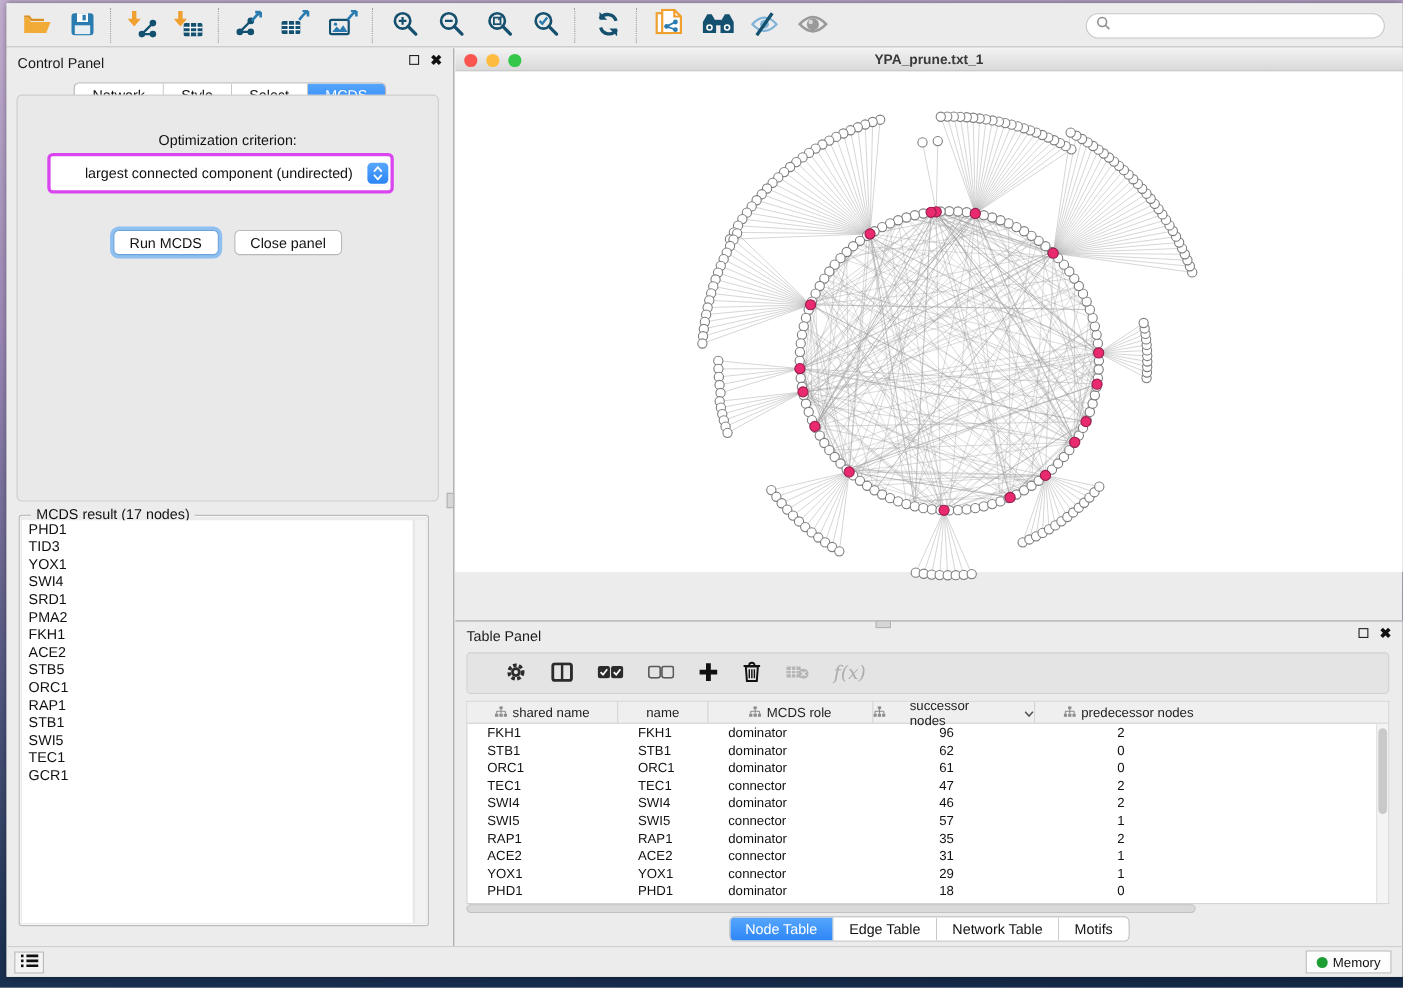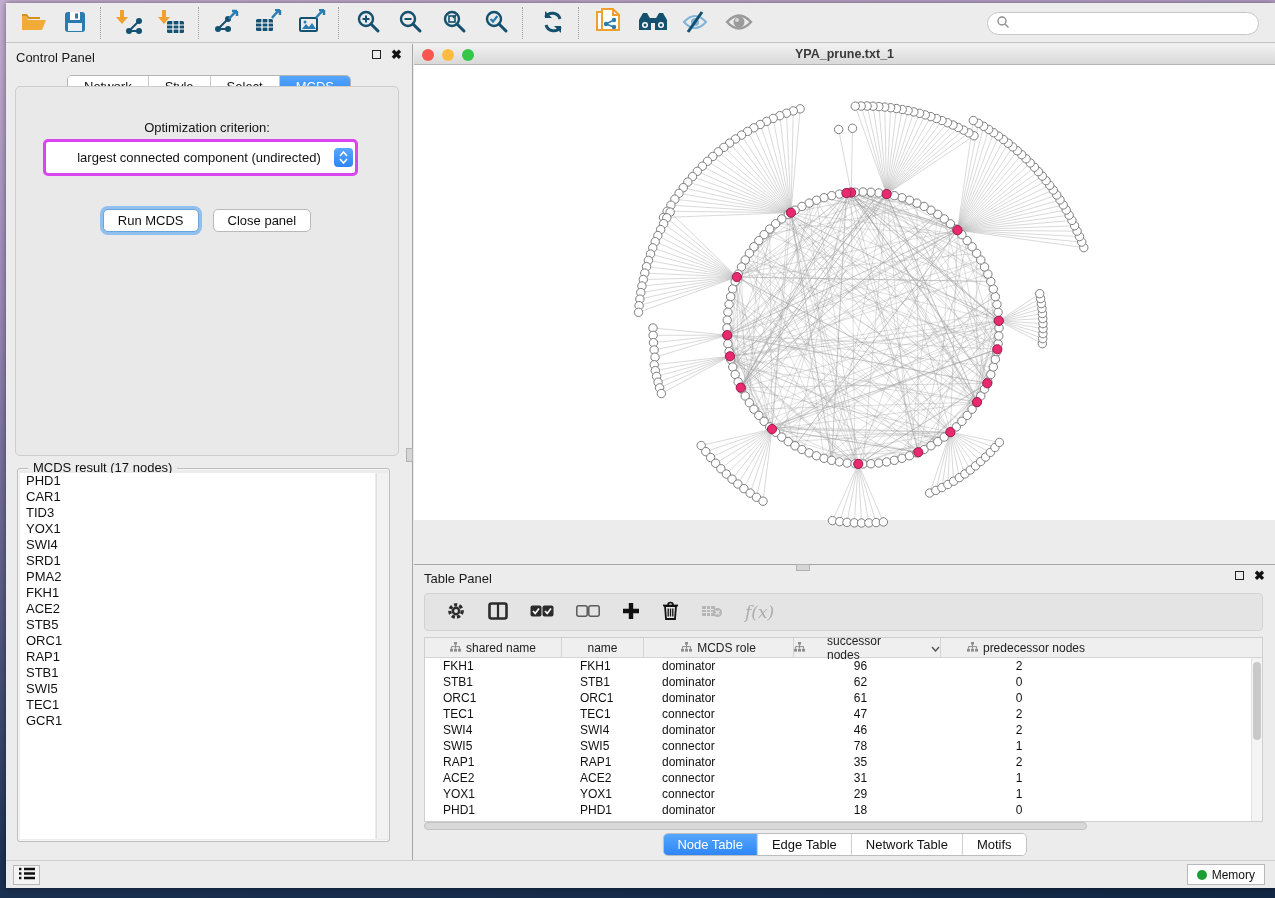--- a/index.html
+++ b/index.html
@@ -46,21 +46,21 @@
   
   .net-frame { position:absolute; left:408px; top:41px; right:0; height:476px; background:#fff; }
   .net-titlebar { position:absolute; left:0; top:0; right:0; height:21px; background:linear-gradient(#f2f2f2,#d9d9d9); border-bottom:1px solid #b3b3b3; }
   .traffic { position:absolute; left:8px; top:5px; display:flex; gap:8px; }
   .light { width:12px; height:12px; border-radius:50%; }
   .net-title { position:absolute; width:100%; text-align:center; top:3px; font-size:12.5px; font-weight:700; color:#3a3a3a; }
   .net-canvas { position:absolute; left:0; top:21px; right:0; bottom:0; background:#fff; }
   
   .table-panel { position:absolute; left:408px; top:561px; right:0; bottom:28px; background:#ececec; border-top:1px solid #a5a5a5; }
   .hsplit-grip { position:absolute; left:382px; top:-1px; width:14px; height:7px; background:#d6d6d6; border:1px solid #b2b2b2; }
-  .tp-toolbar { position:absolute; left:10px; right:12px; top:28px; height:38px; background:#e4e4e4; border:1px solid #d2d2d2; border-radius:4px; display:flex; align-items:center; gap:22px; padding-left:21px; }
+  .tp-toolbar { position:absolute; left:10px; right:12px; top:28px; height:38px; background:#e4e4e4; border:1px solid #d2d2d2; border-radius:4px; display:flex; align-items:center; gap:22px; padding-left:34px; }
   .tp-ico { display:flex; align-items:center; justify-content:center; background:transparent; border:none; }
   .fx { font-family:"DejaVu Serif", serif; font-style:italic; font-size:17px; color:#adadad; }
   .ntable { position:absolute; left:10px; right:12px; top:72px; bottom:38px; background:#fff; border:1px solid #cfcfcf; }
   .ntable-head { display:flex; height:20px; background:#efefef; border-bottom:1px solid #d4d4d4; }
   .hcell { display:flex; align-items:center; justify-content:center; gap:5px; font-size:12px; color:#222; border-right:1px solid #d4d4d4; position:relative; }
   .hcell:last-child { border-right:none; }
   .rows .rowline { display:flex; height:16px; align-items:center; }
   .cell { font-size:12px; color:#111; overflow:hidden; white-space:nowrap; }
   .cell.txt { text-align:left; padding-left:18px; }
   .cell.num { text-align:center; padding-right:14px; }
@@ -254,21 +254,20 @@
       </div>
       <div class="btn-row">
         <button class="mac-btn focused">Run MCDS</button>
         <button class="mac-btn">Close panel</button>
       </div>
     </div>
     <div class="groupbox">
       <div class="groupbox-title">MCDS result (17 nodes)</div>
       <div class="mcds-list" id="mcds-list">
           <div>PHD1</div>
-          <div>CAR1</div>
           <div>TID3</div>
           <div>YOX1</div>
           <div>SWI4</div>
           <div>SRD1</div>
           <div>PMA2</div>
           <div>FKH1</div>
           <div>ACE2</div>
           <div>STB5</div>
           <div>ORC1</div>
           <div>RAP1</div>
@@ -1155,21 +1154,21 @@
             <div class="cell txt" style="width: 137px;">SWI4</div>
             <div class="cell txt" style="width: 82px;">SWI4</div>
             <div class="cell txt" style="width: 150px;">dominator</div>
             <div class="cell num" style="width: 147px;">46</div>
             <div class="cell num" style="width: 170px;">2</div>
           </div>
           <div class="rowline">
             <div class="cell txt" style="width: 137px;">SWI5</div>
             <div class="cell txt" style="width: 82px;">SWI5</div>
             <div class="cell txt" style="width: 150px;">connector</div>
-            <div class="cell num" style="width: 147px;">78</div>
+            <div class="cell num" style="width: 147px;">57</div>
             <div class="cell num" style="width: 170px;">1</div>
           </div>
           <div class="rowline">
             <div class="cell txt" style="width: 137px;">RAP1</div>
             <div class="cell txt" style="width: 82px;">RAP1</div>
             <div class="cell txt" style="width: 150px;">dominator</div>
             <div class="cell num" style="width: 147px;">35</div>
             <div class="cell num" style="width: 170px;">2</div>
           </div>
           <div class="rowline">

